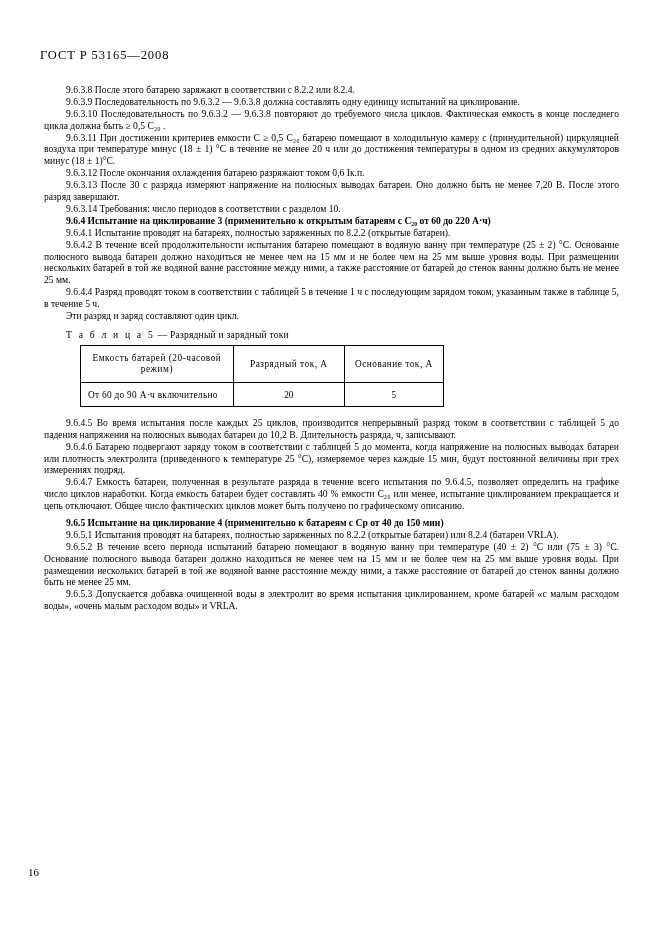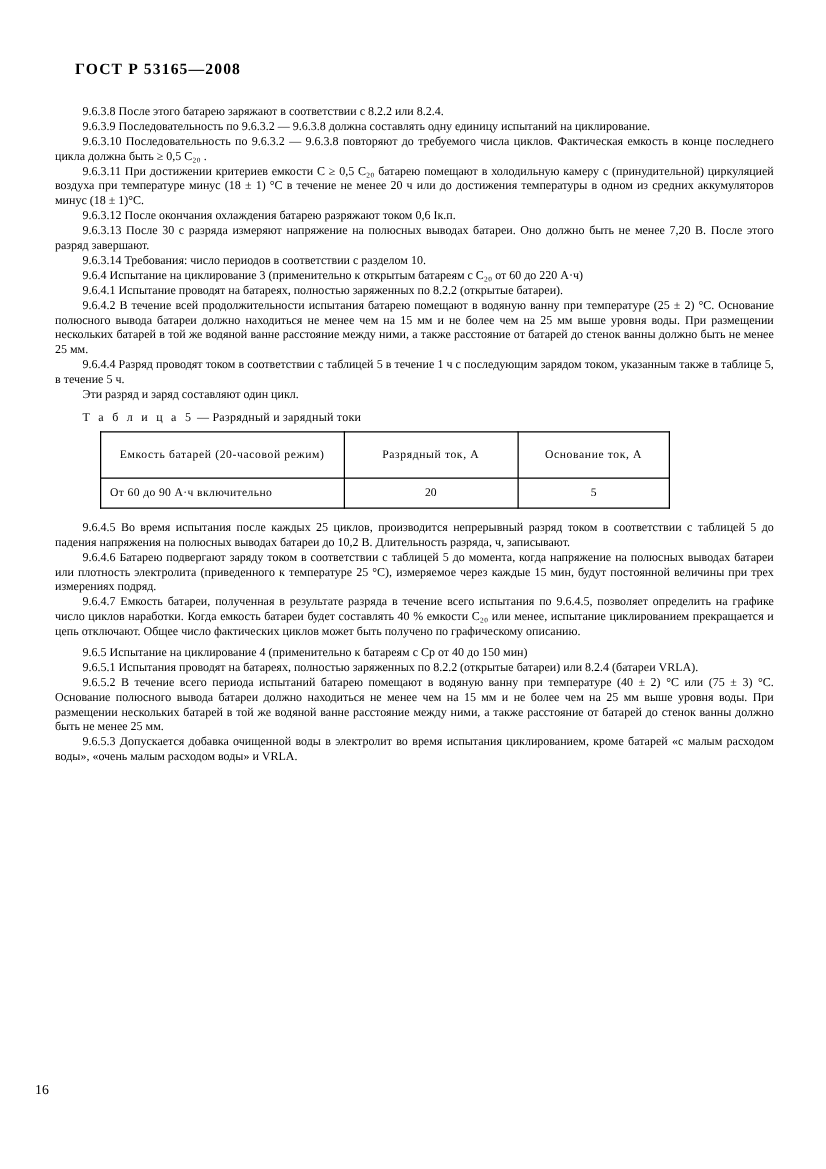--- a/index.html
+++ b/index.html
@@ -17,57 +17,57 @@
   .page {
     position: relative;
     width: 661px;
     height: 935px;
     box-sizing: border-box;
     padding: 0;
   }
   .header {
     position: absolute;
     top: 48px;
-    left: 60px;
+    left: 40px;
     font-family: "Liberation Serif", serif;
     font-size: 12.5px;
     letter-spacing: 0.9px;
-    font-weight: 700;
+    font-weight: 400;
     text-align: right;
   }
   .content {
     position: absolute;
     top: 84px;
     left: 44px;
     width: 575px;
   }
   p {
     margin: 0 0 0.5px 0;
     font-size: 9.6px;
     line-height: 11.6px;
     text-align: justify;
     text-indent: 22px;
     hyphens: manual;
   }
   .sec-head {
-    font-weight: normal;
+    font-weight: bold;
   }
   .table-caption {
     margin-top: 8px;
     margin-bottom: 5px;
     text-indent: 22px;
     font-size: 9.6px;
     letter-spacing: 0.2px;
   }
   .table-caption .spaced {
     letter-spacing: 2.2px;
   }
   table.data {
     border-collapse: collapse;
-    width: 456px;
+    width: 364px;
     margin-left: 36px;
     margin-bottom: 10px;
     font-size: 9.3px;
   }
   table.data th, table.data td {
     border: 1px solid #000000;
     padding: 3px 4px;
     text-align: center;
     vertical-align: middle;
   }

